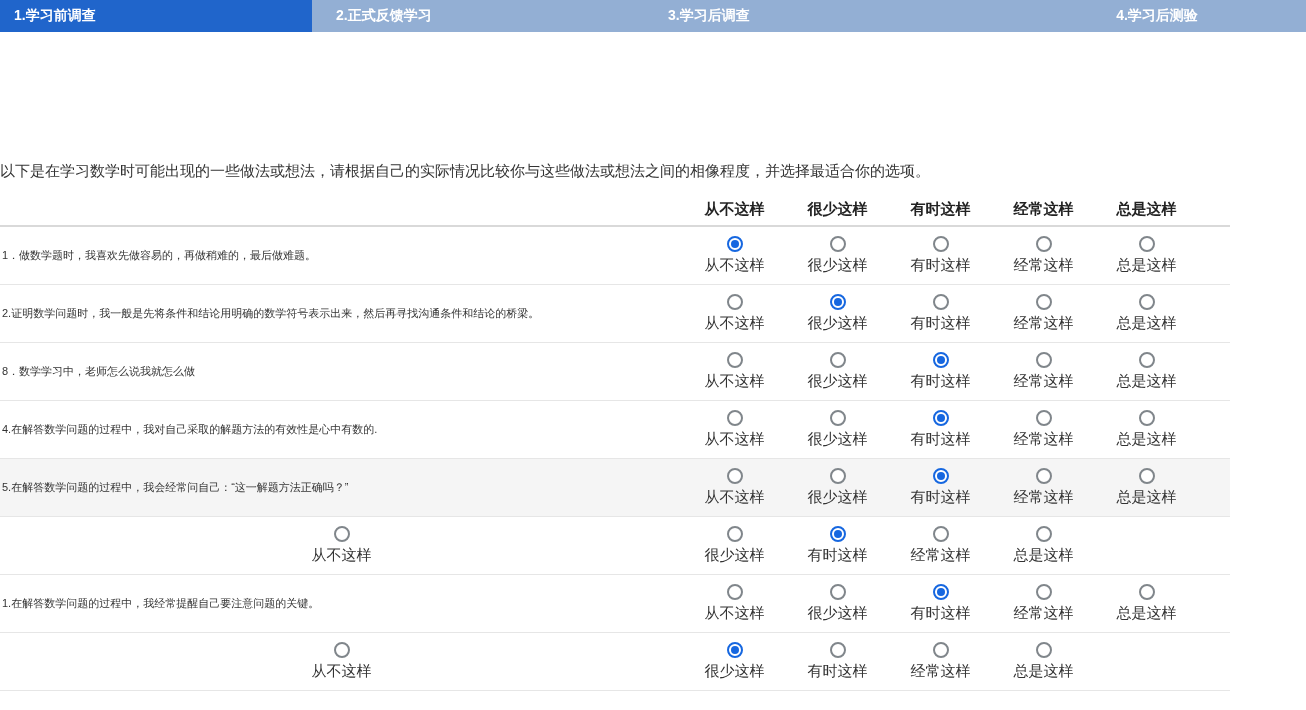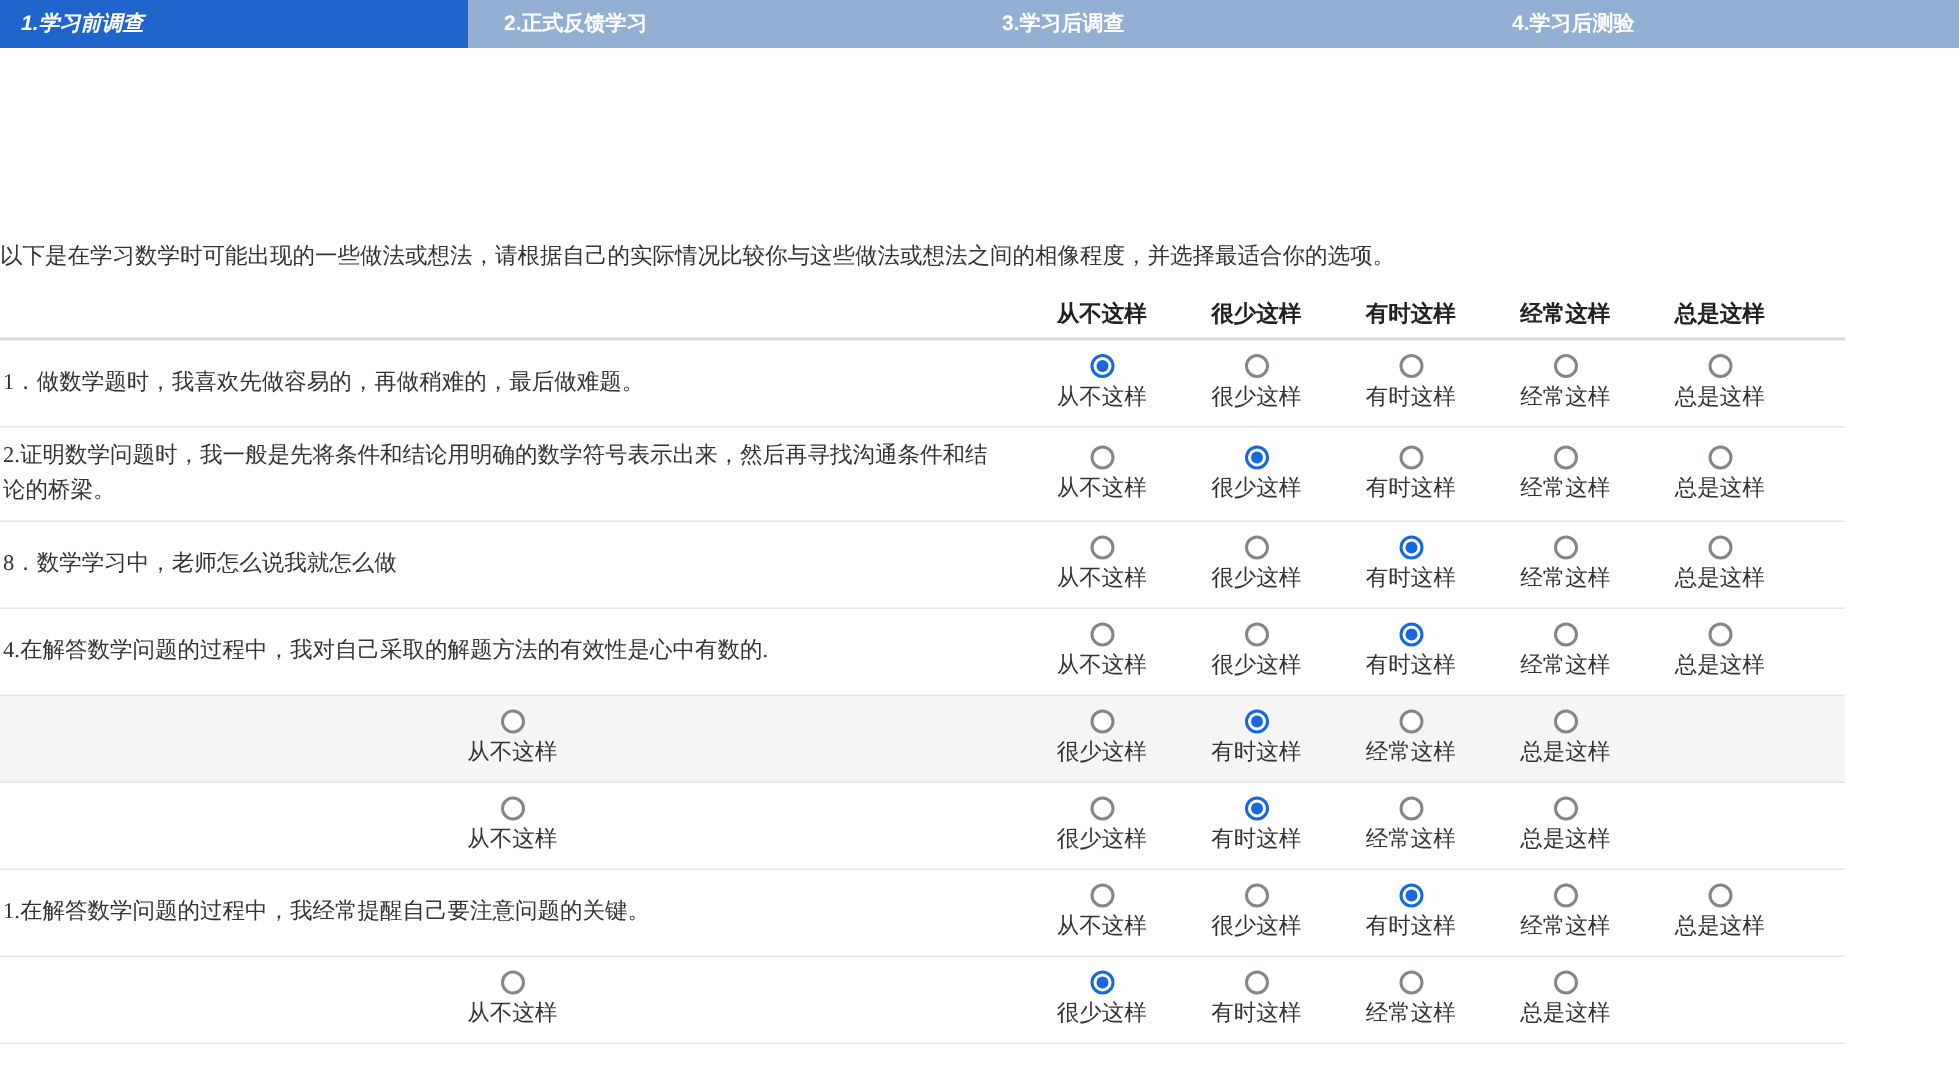--- a/index.html
+++ b/index.html
@@ -16,23 +16,23 @@
     font-family: "Liberation Sans", "DejaVu Sans", sans-serif;
     color: #333333;
   }
   
   .tabbar { display: flex; width: 1306px; height: 32px; background: var(--tab-inactive-bg); }
   .tab {
     flex: 1; display: flex; align-items: center;
     padding-left: 24px; font-size: 14px; color: #ffffff;
     cursor: pointer; white-space: nowrap; font-weight: bold;
   }
-  .tab:first-child { padding-left: 14px; font-style: italic; }
+  .tab:first-child { padding-left: 14px; }
   .tab:nth-child(3) { padding-left: 34px; }
-  .tab:nth-child(4) { padding-left: 42px; }
+  .tab:nth-child(4) { padding-left: 42px; justify-content: center; }
   .tab.active { background: var(--tab-active-bg); font-weight: bold; }
   
   .content { width: 1232px; }
   .instruction {
     margin-top: 128px; font-size: 15px; line-height: 22px; color: #333;
     margin-bottom: 11px;
   }
   
   .survey { width: 1230px; }
   .hdr-row, .row {
@@ -47,23 +47,22 @@
   .hdr-cell {
     text-align: center; font-weight: bold; font-size: 15px; color: #222;
     padding: 6px 0;
   }
   .row {
     min-height: 58px;
     border-bottom: 1px solid #e6e6e6;
   }
   .row.hl { background: var(--row-highlight-bg); }
   .q {
-    font-size: 15px; line-height: 23px; color: #333;
+    font-size: 11px; line-height: 23px; color: #333;
     padding: 8px 24px 8px 2px;
-    font-family: Liberation Serif, serif;
   }
   .opt {
     display: flex; flex-direction: column; align-items: center;
     gap: 3px; padding: 6px 0; cursor: pointer;
     font-size: 15px; color: #333; line-height: 20px;
   }
   .opt input[type="radio"] {
     appearance: none; -webkit-appearance: none;
     width: 16px; height: 16px; margin: 0;
     border: 2px solid #80868b; border-radius: 50%;
@@ -194,20 +193,21 @@
           <label class="opt">
             <input type="radio" name="q3" style="">
             <span>经常这样</span>
           </label>
           <label class="opt">
             <input type="radio" name="q3" style="">
             <span>总是这样</span>
           </label>
         </div>
         <div class="row hl">
+    <div class="q">5.在解答数学问题的过程中，我会经常问自己：“这一解题方法正确吗？”</div>
   <label class="opt">
             <input type="radio" name="q4" style="">
             <span>从不这样</span>
           </label>
           <label class="opt">
             <input type="radio" name="q4" style="">
             <span>很少这样</span>
           </label>
           <label class="opt">
             <input type="radio" name="q4" checked="" style="">

